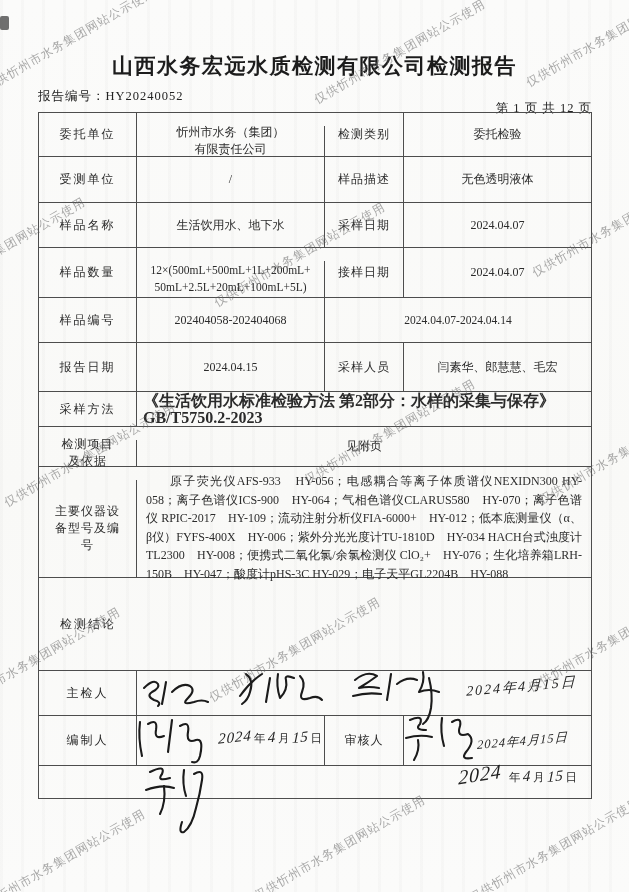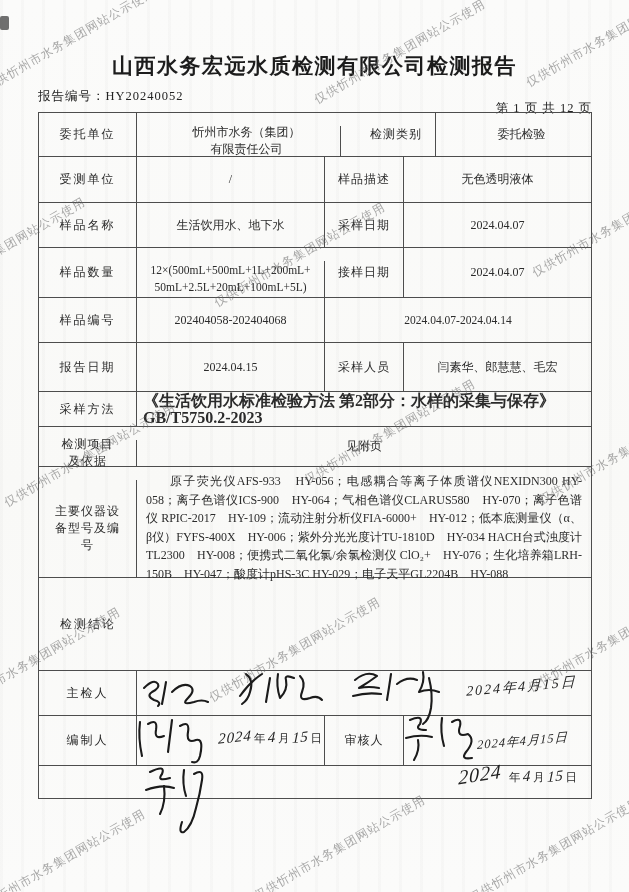--- a/index.html
+++ b/index.html
@@ -118,21 +118,21 @@
   <div class="wm" style="left:60px;top:862px;">仅供忻州市水务集团网站公示使用</div>
   <div class="wm" style="left:340px;top:848px;">仅供忻州市水务集团网站公示使用</div>
   <div class="wm" style="left:555px;top:850px;">仅供忻州市水务集团网站公示使用</div>
 
   <div class="title">山西水务宏远水质检测有限公司检测报告</div>
   <div class="report-no">报告编号：HY20240052</div>
   <div class="page-info">第 1 页 共 12 页</div>
 
   <div class="tbl">
 
-    <div class="row" style="height:44px;gap:16px;">
+    <div class="row" style="height:44px;">
       <div class="cell lab">委托单位</div>
       <div class="cell v1 pre">忻州市水务（集团）
 有限责任公司</div>
       <div class="cell lab2">检测类别</div>
       <div class="cell v2">委托检验</div>
     </div>
 
     <div class="row" style="height:46px;">
       <div class="cell lab">受测单位</div>
       <div class="cell v1">/</div>

